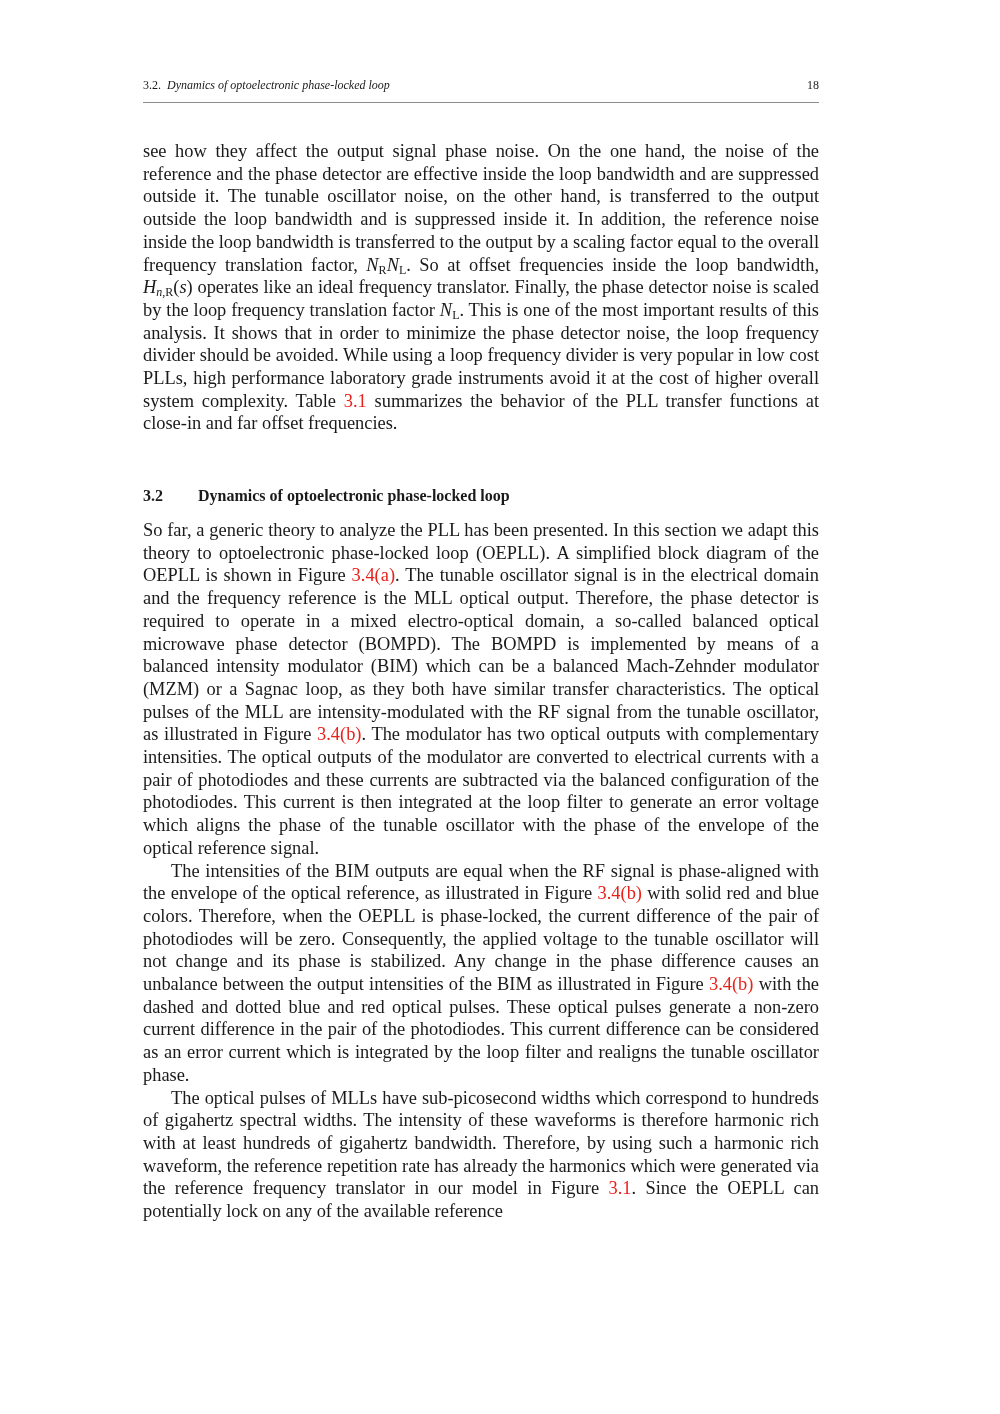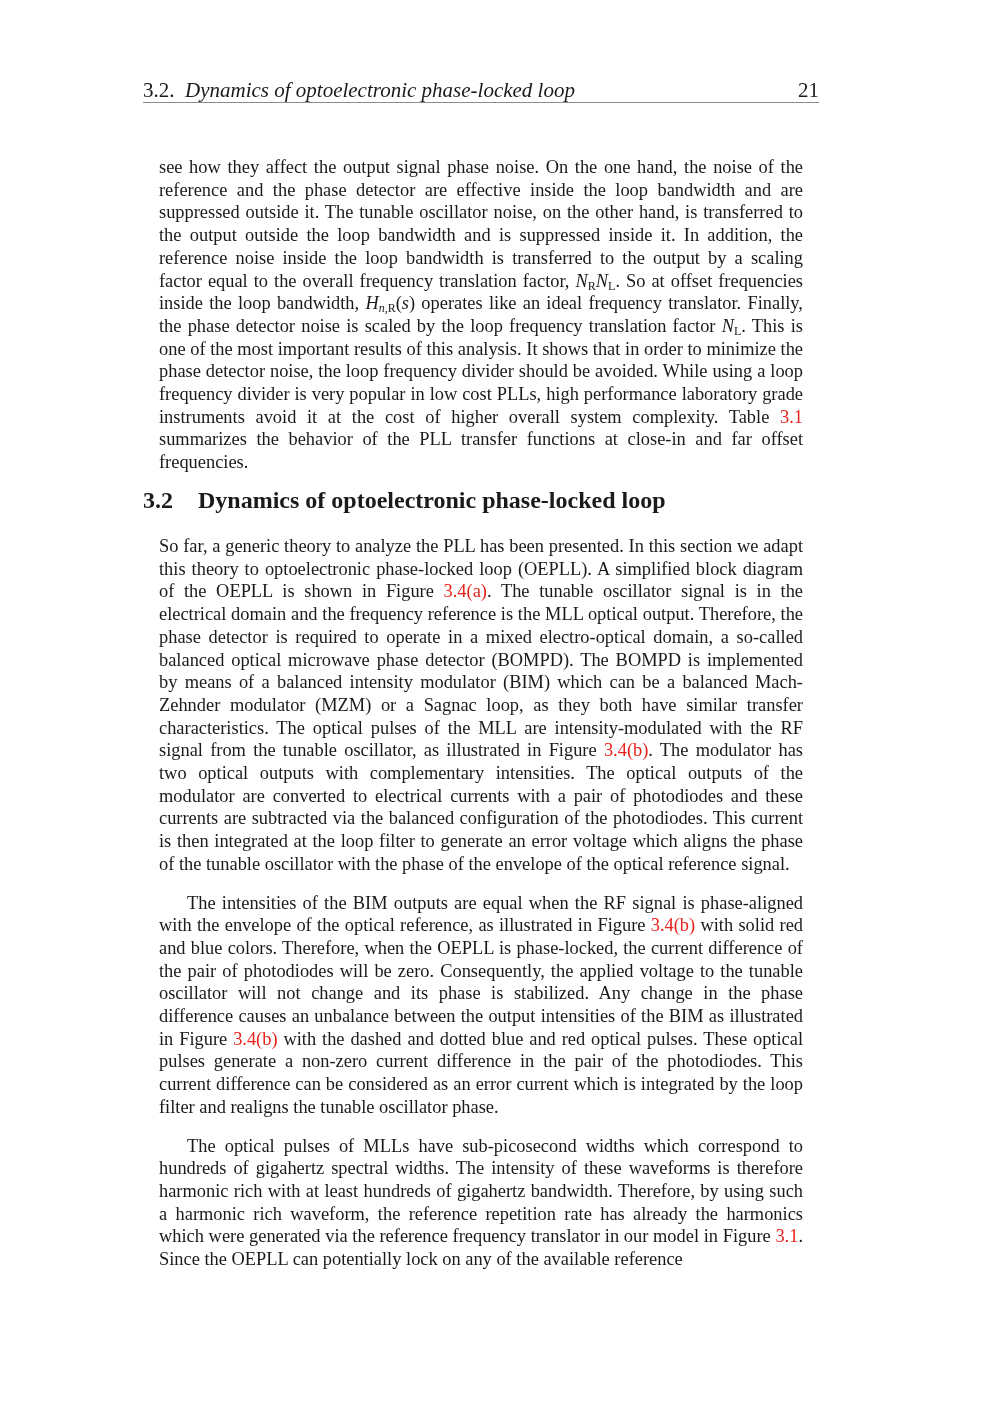--- a/index.html
+++ b/index.html
@@ -1,38 +1,38 @@
 <!DOCTYPE html>
 <html><head>
 <meta charset="utf-8">
 <style>
   html, body { margin: 0; padding: 0; background: #ffffff; }
   body { width: 1000px; height: 1414px; position: relative; overflow: hidden;
          font-family: "Liberation Serif", "DejaVu Serif", serif; color: #1a1a1a; }
   .header { position: absolute; left: 143px; top: 78px; width: 676px; height: 24px;
-            border-bottom: 1px solid #8c8c8c; font-size: 21px; }
+            border-bottom: 1px solid #8c8c8c; font-size: 12px; }
   .header .left { position: absolute; left: 0; top: 0; }
   .header .left i { font-style: italic; }
   .header .right { position: absolute; right: 0; top: 0; }
   .body-text { position: absolute; left: 143px; width: 676px; font-size: 18.4px; line-height: 22.7px;
                text-align: justify; }
-  .p { margin: 16px; }
+  .p { margin: 0; }
   .indent { text-indent: 28px; }
   .ref { color: #e8211a; }
-  .sec-title { position: absolute; left: 143px; top: 487px; font-size: 24px; font-weight: bold; }
+  .sec-title { position: absolute; left: 143px; top: 487px; font-size: 16px; font-weight: bold; }
   .sec-title .num { display: inline-block; width: 55px; }
   sub { font-size: 12px; vertical-align: -3px; line-height: 0; }
   i { font-style: italic; }
 </style>
 </head>
 <body>
 
 <div class="header">
   <span class="left"><span>3.2.</span>&nbsp;&nbsp;<i>Dynamics of optoelectronic phase-locked loop</i></span>
-  <span class="right">21</span>
+  <span class="right">18</span>
 </div>
 
 <div class="body-text" style="top:140px;">
   <p class="p"><span>see how they affect the output signal phase noise. On the one hand, the noise of the reference and the phase detector are effective inside the loop bandwidth and are suppressed outside it. The tunable oscillator noise, on the other hand, is transferred to the output outside the loop bandwidth and is suppressed inside it. In addition, the reference noise inside the loop bandwidth is transferred to the output by a scaling factor equal to the overall frequency translation factor, </span><i>N</i><sub>R</sub><i>N</i><sub>L</sub><span>. So at offset frequencies inside the loop bandwidth, </span><i>H</i><sub><i>n</i>,R</sub>(<i>s</i>)<span> operates like an ideal frequency translator. Finally, the phase detector noise is scaled by the loop frequency translation factor </span><i>N</i><sub>L</sub><span>. This is one of the most important results of this analysis. It shows that in order to minimize the phase detector noise, the loop frequency divider should be avoided. While using a loop frequency divider is very popular in low cost PLLs, high performance laboratory grade instruments avoid it at the cost of higher overall system complexity. Table </span><a class="ref">3.1</a><span> summarizes the behavior of the PLL transfer functions at close-in and far offset frequencies.</span></p>
 </div>
 
 <div class="sec-title">
   <span class="num">3.2</span><span>Dynamics of optoelectronic phase-locked loop</span>
 </div>
 

